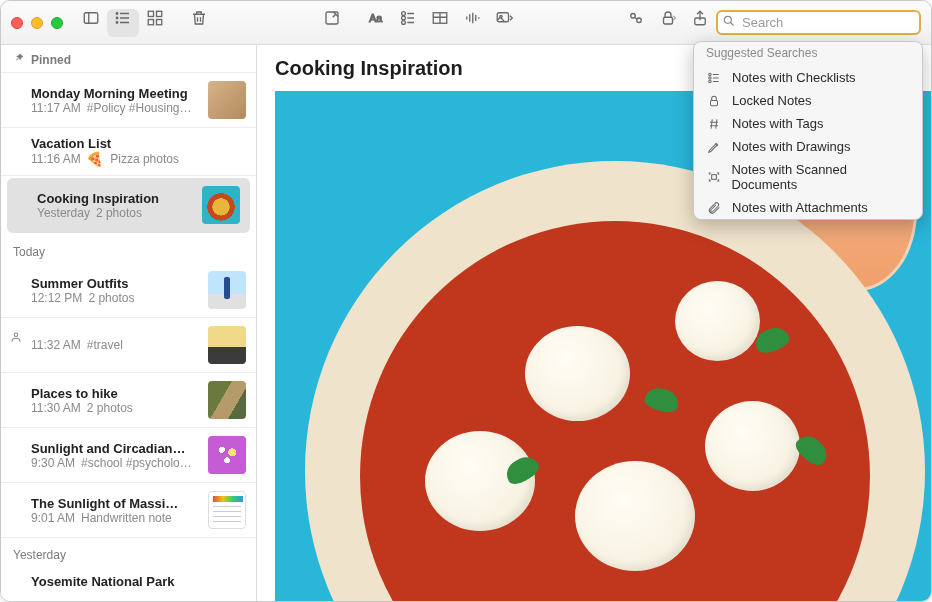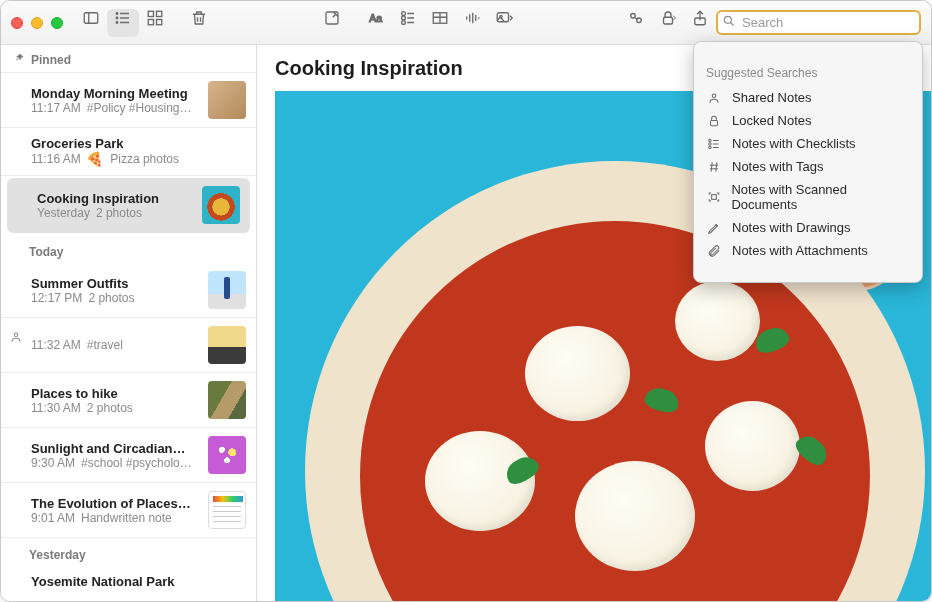--- a/index.html
+++ b/index.html
@@ -19,21 +19,21 @@
   .tb-grow { flex:1; }
   .search-wrap { position:relative; width:205px; }
   .search { width:100%; height:25px; border:2px solid #e0b041; border-radius:6px; background:#fff; padding:0 6px 0 24px; font-size:13px; color:#333;}
   .search::placeholder{color:#9a9a9a;}
   .search-icon{position:absolute;left:6px;top:4px;color:#8a8a8a;}
   
   .body { flex:1; display:flex; overflow:hidden; }
   
   .sidebar { width:256px; border-right:1px solid #dcdcdc; background:#fff; display:flex; flex-direction:column; overflow:hidden;}
   .section-header{display:flex;align-items:center;gap:6px;padding:7px 12px 5px 12px;color:#7b7b7b;font-size:12px;font-weight:600;border-bottom:1px solid #ececec;}
-  .sec-only{padding:10px 12px 4px 28px;color:#7b7b7b;font-size:12px;font-weight:700;}
+  .sec-only{padding:10px 12px 4px 12px;color:#7b7b7b;font-size:12px;font-weight:400;}
   .note-item{display:flex;align-items:center;padding:8px 10px 8px 30px;border-bottom:1px solid #ececec;gap:8px;position:relative;}
   .note-item .badge{position:absolute;left:8px;top:12px;color:#8a8a8a;}
   .note-item .text{flex:1;min-width:0;}
   .note-item .title{font-size:13px;font-weight:600;color:#222;white-space:nowrap;overflow:hidden;text-overflow:ellipsis;}
   .note-item .meta{font-size:12px;color:#8a8a8a;white-space:nowrap;overflow:hidden;text-overflow:ellipsis;display:flex;gap:6px;align-items:center;}
   .note-item .thumb{width:38px;height:38px;border-radius:4px;flex-shrink:0;}
   .note-item.selected{background:#e1e1e1;border-radius:6px;margin:2px 6px;border-bottom:1px solid transparent;}
   .pizza-emoji{font-size:14px;}
   
   .th-meeting{background:linear-gradient(135deg,#d6b48a,#b38a5c);}
@@ -55,21 +55,21 @@
   .pizza{position:absolute;left:85px;bottom:-130px;width:510px;height:510px;border-radius:50%;background:radial-gradient(circle at 50% 50%,#c0371d 0 86%,#d89a3a 86% 94%,#9a5a1d 94% 100%);} 
   .cheese{position:absolute;border-radius:50%;background:radial-gradient(circle at 40% 35%,#fffdf5,#f3ecd8);box-shadow:inset -4px -4px 8px rgba(0,0,0,.08);} 
   .basil{position:absolute;width:34px;height:22px;background:#2f8f3f;border-radius:60% 60% 60% 60% / 90% 90% 50% 50%;transform:rotate(15deg);} 
   .glass{position:absolute;right:14px;top:-10px;width:150px;height:260px;}
   .glass .cup{position:absolute;right:0;top:40px;width:130px;height:170px;border-radius:10px 10px 60px 60px/10px 10px 80px 80px;background:linear-gradient(#f5b98c,#f0a06b);border:3px solid rgba(255,255,255,.5);} 
   .glass .foam{position:absolute;right:4px;top:32px;width:122px;height:22px;border-radius:12px;background:#fbe3d0;}
   .glass .rosemary{position:absolute;right:30px;top:-6px;width:46px;height:70px;background:linear-gradient(90deg,transparent 45%,#4d6b3f 45% 55%,transparent 55%);}
   .glass .rosemary::before,.glass .rosemary::after{content:"";position:absolute;left:0;right:0;top:0;bottom:0;background:repeating-linear-gradient(60deg,#5f7f4f 0 2px,transparent 2px 7px);}
   .glass .rosemary::after{transform:scaleX(-1);} 
   
-  .dropdown{position:absolute;right:8px;top:40px;width:230px;background:#f6f6f6;border:1px solid #c9c9c9;border-radius:8px;box-shadow:0 6px 20px rgba(0,0,0,.25);padding:20px 0;z-index:20;}
+  .dropdown{position:absolute;right:8px;top:40px;width:230px;background:#f6f6f6;border:1px solid #c9c9c9;border-radius:8px;box-shadow:0 6px 20px rgba(0,0,0,.25);padding:0 0;z-index:20;}
   .dd-head{font-size:12px;color:#8a8a8a;padding:4px 12px 6px;}
   .dd-item{display:flex;align-items:center;gap:10px;padding:4px 12px;font-size:13px;color:#2a2a2a;}
   .dd-item .ic{width:16px;display:flex;justify-content:center;color:#6a6a6a;}
 </style>
 </head>
 <body>
 
 <div class="window">
 
   <div class="titlebar">
@@ -210,21 +210,21 @@
           <div class="meta">
               <span>11:17 AM</span>
               <span>#Policy #Housing…</span>
             </div>
         </div>
         <div class="thumb th-meeting"></div>
       </div>
 
       <div class="note-item">
         <div class="text">
-          <div class="title">Groceries Park</div>
+          <div class="title">Vacation List</div>
           <div class="meta">
               <span>11:16 AM</span>
               <span class="pizza-emoji">🍕</span>
               <span>Pizza photos</span>
             </div>
         </div>
       </div>
 
       <div class="note-item selected">
         <div class="text">
@@ -236,21 +236,21 @@
         </div>
         <div class="thumb th-pizza"></div>
       </div>
 
       <div class="sec-only">Today</div>
 
       <div class="note-item">
         <div class="text">
           <div class="title">Summer Outfits</div>
           <div class="meta">
-              <span>12:17 PM</span>
+              <span>12:12 PM</span>
               <span>2 photos</span>
             </div>
         </div>
         <div class="thumb th-summer"></div>
       </div>
 
       <div class="note-item">
         <span class="badge">
           <svg width="14" height="14" viewBox="0 0 24 24" fill="none" stroke="currentColor" stroke-width="1.8">
               <circle cx="12" cy="8" r="3"></circle>
@@ -283,21 +283,21 @@
           <div class="meta">
               <span>9:30 AM</span>
               <span>#school #psycholo…</span>
             </div>
         </div>
         <div class="thumb th-sun"></div>
       </div>
 
       <div class="note-item">
         <div class="text">
-          <div class="title">The Evolution of Places…</div>
+          <div class="title">The Sunlight of Massi…</div>
           <div class="meta">
               <span>9:01 AM</span>
               <span>Handwritten note</span>
             </div>
         </div>
         <div class="thumb th-evo"></div>
       </div>
 
       <div class="sec-only">Yesterday</div>
 
@@ -329,82 +329,73 @@
         <div class="basil" style="left:230px;bottom:120px;transform:rotate(-30deg)"></div>
       </div>
     </div>
   </div>
 
   <div class="dropdown">
     <div class="dd-head">Suggested Searches</div>
     <div class="dd-item">
       <span class="ic">
           <svg width="14" height="14" viewBox="0 0 24 24" fill="none" stroke="currentColor" stroke-width="1.8">
-            <circle cx="12" cy="8" r="3"></circle>
-            <path d="M5 20c0-4 3-6 7-6s7 2 7 6"></path>
-          </svg>
-        </span>
-      <span>Shared Notes</span>
-    </div>
-    <div class="dd-item">
-      <span class="ic">
-          <svg width="14" height="14" viewBox="0 0 24 24" fill="none" stroke="currentColor" stroke-width="1.8">
-            <rect x="6" y="11" width="12" height="9" rx="2"></rect>
-            <path d="M8 11V8a4 4 0 0 1 8 0v3"></path>
-          </svg>
-        </span>
-      <span>Locked Notes</span>
-    </div>
-    <div class="dd-item">
-      <span class="ic">
-          <svg width="14" height="14" viewBox="0 0 24 24" fill="none" stroke="currentColor" stroke-width="1.8">
             <circle cx="5" cy="6" r="2"></circle>
             <line x1="10" y1="6" x2="20" y2="6"></line>
             <circle cx="5" cy="12" r="2"></circle>
             <line x1="10" y1="12" x2="20" y2="12"></line>
             <circle cx="5" cy="18" r="2"></circle>
             <line x1="10" y1="18" x2="20" y2="18"></line>
           </svg>
         </span>
       <span>Notes with Checklists</span>
     </div>
     <div class="dd-item">
       <span class="ic">
           <svg width="14" height="14" viewBox="0 0 24 24" fill="none" stroke="currentColor" stroke-width="1.8">
+            <rect x="6" y="11" width="12" height="9" rx="2"></rect>
+            <path d="M8 11V8a4 4 0 0 1 8 0v3"></path>
+          </svg>
+        </span>
+      <span>Locked Notes</span>
+    </div>
+    <div class="dd-item">
+      <span class="ic">
+          <svg width="14" height="14" viewBox="0 0 24 24" fill="none" stroke="currentColor" stroke-width="1.8">
             <line x1="5" y1="9" x2="19" y2="9"></line>
             <line x1="5" y1="15" x2="19" y2="15"></line>
             <line x1="9" y1="4" x2="7" y2="20"></line>
             <line x1="17" y1="4" x2="15" y2="20"></line>
           </svg>
         </span>
       <span>Notes with Tags</span>
+    </div>
+    <div class="dd-item">
+      <span class="ic">
+          <svg width="14" height="14" viewBox="0 0 24 24" fill="none" stroke="currentColor" stroke-width="1.8">
+            <path d="M3 21l3-1 12-12-2-2L4 18z"></path>
+            <path d="M14 6l4 4"></path>
+          </svg>
+        </span>
+      <span>Notes with Drawings</span>
     </div>
     <div class="dd-item">
       <span class="ic">
           <svg width="14" height="14" viewBox="0 0 24 24" fill="none" stroke="currentColor" stroke-width="1.8">
             <path d="M4 8V5h3"></path>
             <path d="M20 8V5h-3"></path>
             <path d="M4 16v3h3"></path>
             <path d="M20 16v3h-3"></path>
             <rect x="8" y="8" width="8" height="8"></rect>
           </svg>
         </span>
       <span>Notes with Scanned Documents</span>
     </div>
     <div class="dd-item">
       <span class="ic">
           <svg width="14" height="14" viewBox="0 0 24 24" fill="none" stroke="currentColor" stroke-width="1.8">
-            <path d="M3 21l3-1 12-12-2-2L4 18z"></path>
-            <path d="M14 6l4 4"></path>
-          </svg>
-        </span>
-      <span>Notes with Drawings</span>
-    </div>
-    <div class="dd-item">
-      <span class="ic">
-          <svg width="14" height="14" viewBox="0 0 24 24" fill="none" stroke="currentColor" stroke-width="1.8">
             <path d="M21 11l-9 9a5 5 0 0 1-7-7l9-9a3.5 3.5 0 0 1 5 5l-9 9a2 2 0 0 1-3-3l8-8"></path>
           </svg>
         </span>
       <span>Notes with Attachments</span>
     </div>
   </div>
 </div>
 
 </body></html>

